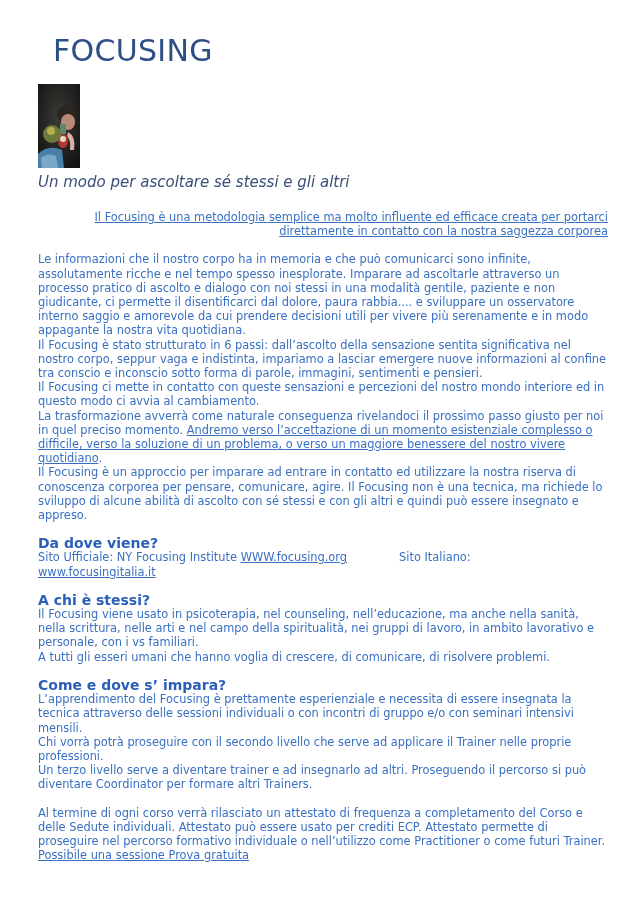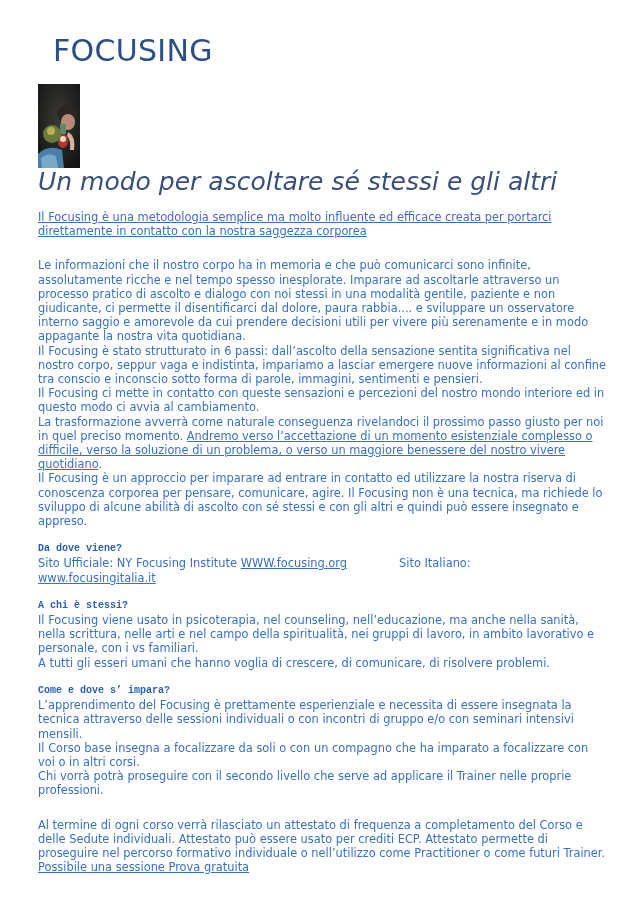--- a/index.html
+++ b/index.html
@@ -1,27 +1,27 @@
 <!DOCTYPE html>
 <html><head>
 <meta charset="utf-8">
 <style>
   html, body { margin: 0; padding: 0; background: #ffffff; }
   body { width: 636px; height: 900px; position: relative; overflow: hidden;
          font-family: "DejaVu Sans", sans-serif; }
   .page { position: absolute; left: 38px; top: 18px; width: 570px; }
   .title { font-size: 30px; color: #2e4f86; line-height: 36px; margin: 15px; font-weight: normal; letter-spacing: 0.3px; }
   .painting { width: 42px; height: 84px; margin-top: 2px; display: block; }
-  .subtitle { font-size: 25px; font-style: italic; color: #3a4f7a; margin: 2px 0 16px 0; line-height: 24px; font-weight: normal; }
+  .subtitle { font-size: 15px; font-style: italic; color: #3a4f7a; margin: 2px 0 16px 0; line-height: 24px; font-weight: normal; }
   .body { font-size: 11.4px; line-height: 14.2px; color: #3a70c2; }
-  .intro { margin-top: 8px; }
+  .intro { margin-top: 8px; text-align: right; }
   .intro a, .body a { color: #3a70c2; text-decoration: underline; }
-  .para { margin-top: 20px; }
+  .para { margin-top: 14px; }
   p { margin: 0; }
-  h3 { margin: 14px 0 0 0; font-size: 10px; font-weight: bold; color: #2a5fb8; line-height: 14.2px; font-family: Liberation Mono, monospace; }
+  h3 { margin: 14px 0 0 0; font-size: 14px; font-weight: bold; color: #2a5fb8; line-height: 14.2px; }
   .spacer { display: inline-block; width: 52px; }
 </style>
 </head>
 <body>
 
 <div class="page">
   <h1 class="title">FOCUSING</h1>
 
   <svg class="painting" viewBox="0 0 42 84" preserveAspectRatio="none">
     <defs>
@@ -64,20 +64,20 @@
 
   <div class="body">
     <h3>A chi è stessi?</h3>
     <p>Il Focusing viene usato in psicoterapia, nel counseling, nell’educazione, ma anche nella sanità, nella scrittura, nelle arti e nel campo della spiritualità, nei gruppi di lavoro, in ambito lavorativo e personale, con i vs familiari.</p>
     <p>A tutti gli esseri umani che hanno voglia di crescere, di comunicare, di risolvere problemi.</p>
   </div>
 
   <div class="body">
     <h3>Come e dove s’ impara?</h3>
     <p>L’apprendimento del Focusing è prettamente esperienziale e necessita di essere insegnata la tecnica attraverso delle sessioni individuali o con incontri di gruppo e/o con seminari intensivi mensili.</p>
-    <p>Il Corso base insegna a focalizzare da soli o con un compagno che ha imparato a focalizzare con voi o in altri corsi.</p>
     <p>Chi vorrà potrà proseguire con il secondo livello che serve ad applicare il Trainer nelle proprie professioni.</p>
+    <p>Un terzo livello serve a diventare trainer e ad insegnarlo ad altri. Proseguendo il percorso si può diventare Coordinator per formare altri Trainers.</p>
   </div>
 
   <div class="body para">
     <p><span>Al termine di ogni corso verrà rilasciato un attestato di frequenza a completamento del Corso e delle Sedute individuali.  Attestato può essere usato per crediti ECP. Attestato permette di proseguire nel percorso formativo individuale o nell’utilizzo come Practitioner o come futuri Trainer.  </span><a href="#">Possibile una sessione Prova gratuita</a></p>
   </div>
 </div>
 
 </body></html>

